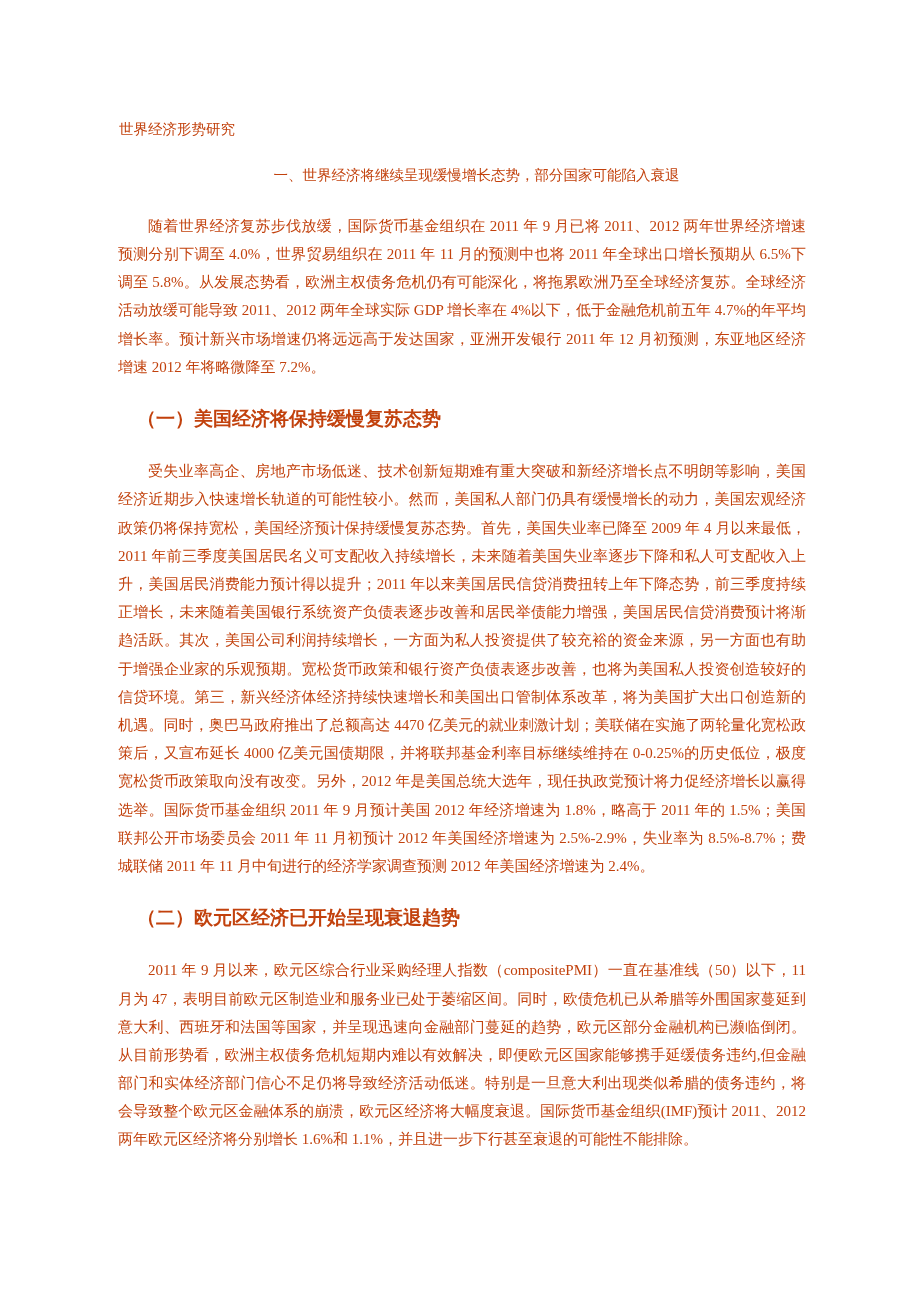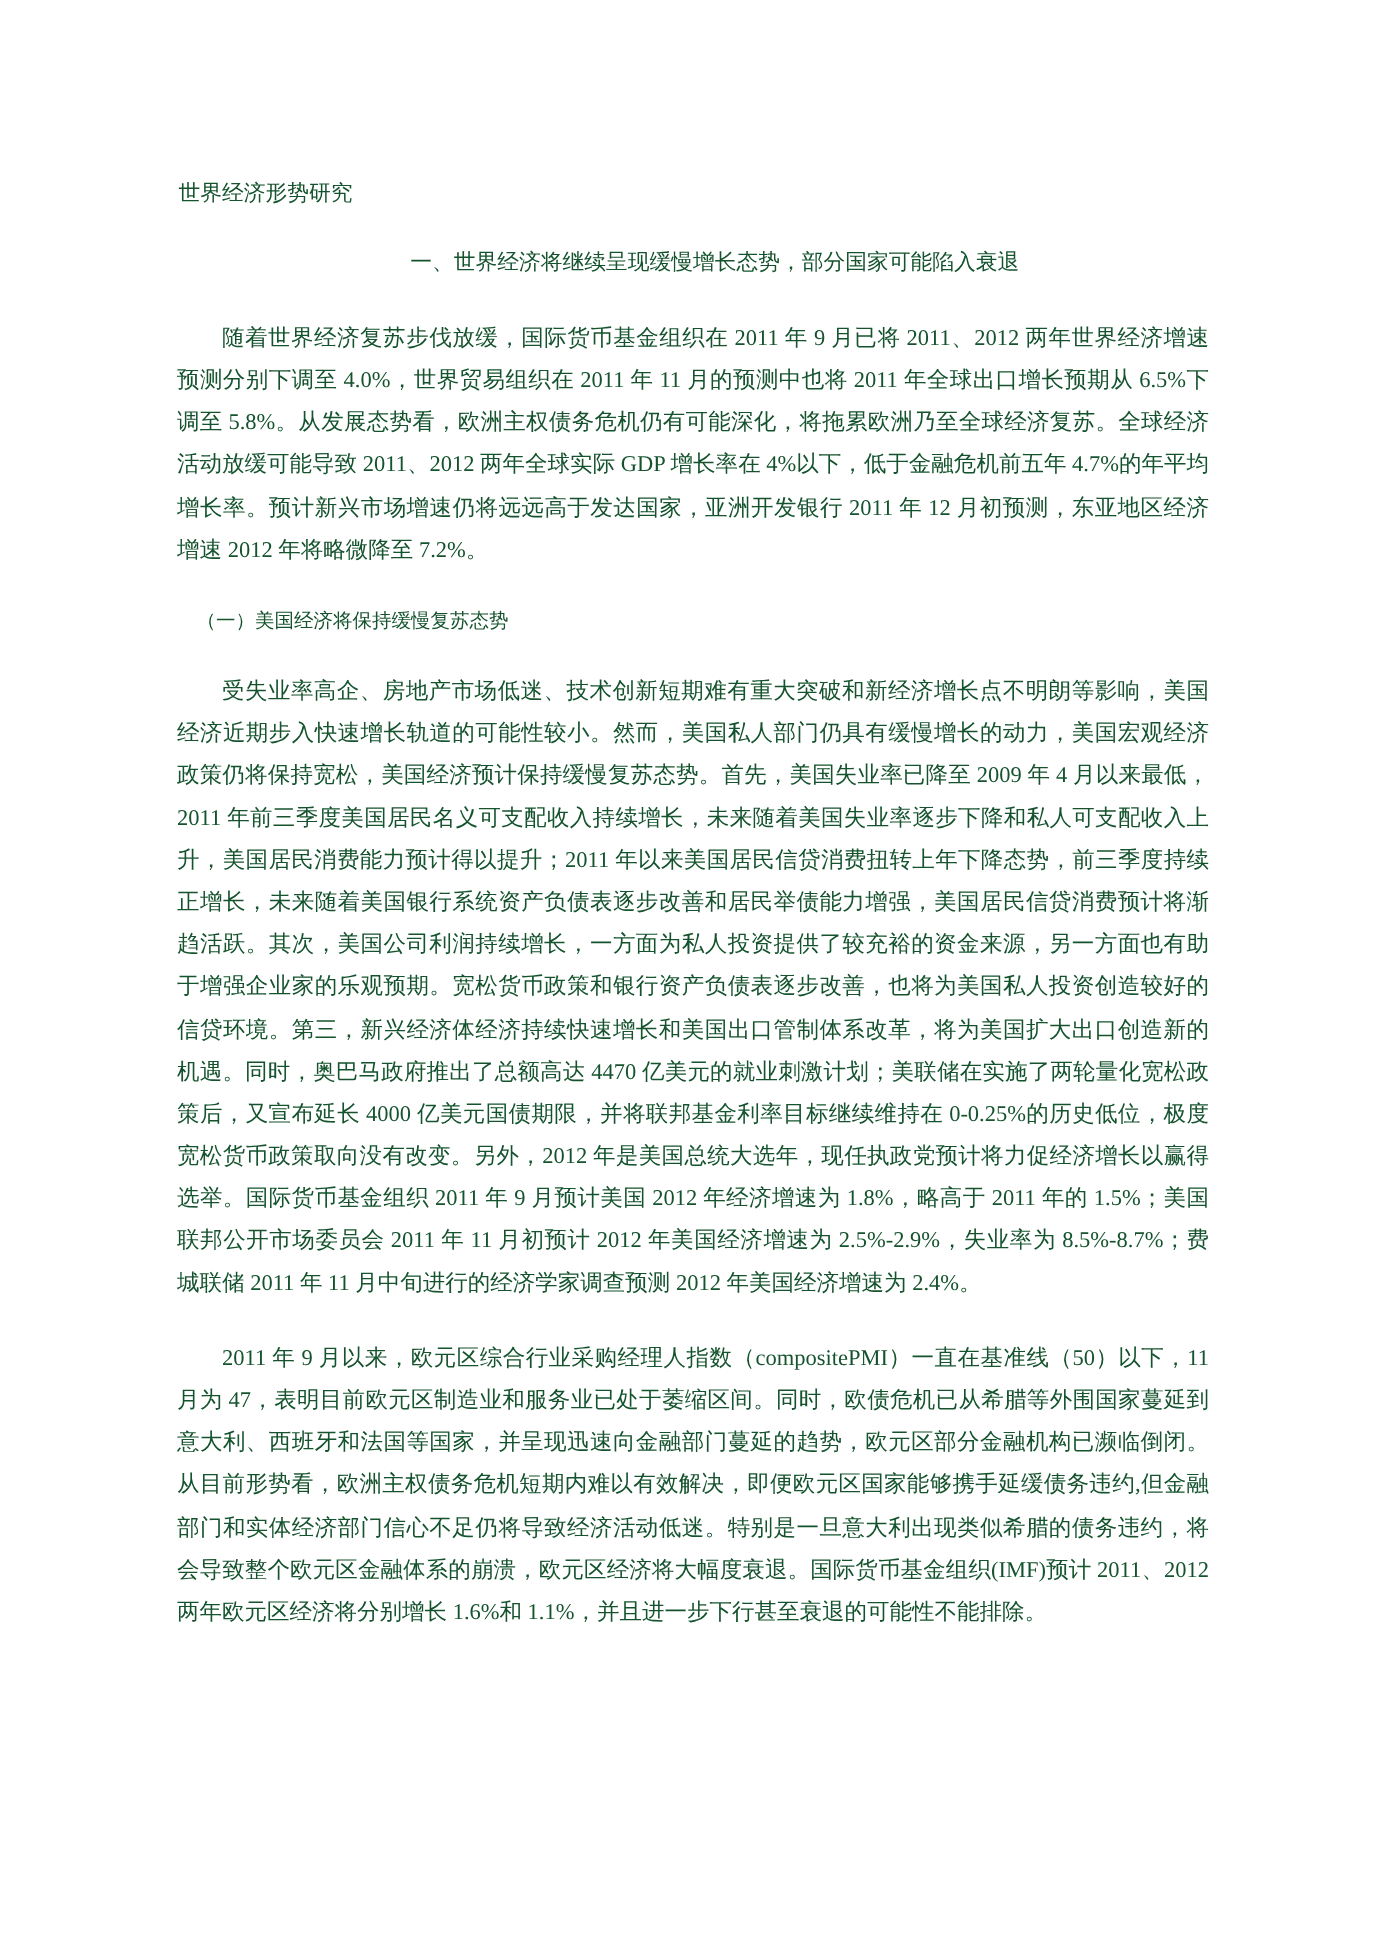--- a/index.html
+++ b/index.html
@@ -7,21 +7,21 @@
     padding: 0;
     background: #ffffff;
   }
   .page {
     position: relative;
     width: 920px;
     height: 1302px;
     background: #ffffff;
     overflow: hidden;
     font-family: "Liberation Serif", serif;
-    color: #14532d;
+    color: #c2410c;
   }
   .content {
     position: absolute;
     left: 118px;
     top: 118px;
     width: 688px;
   }
   .doc-title {
     font-size: 14.5px;
     line-height: 1.6;
@@ -31,25 +31,25 @@
   }
   .section-heading {
     font-size: 14.5px;
     line-height: 1.7;
     margin: 0 0 24px 0;
     text-indent: 2em;
     font-weight: normal;
     text-align: center;
   }
   .sub-heading {
-    font-size: 13px;
+    font-size: 19px;
     line-height: 1.7;
     margin: 0 0 22px 0;
     text-indent: 1em;
-    font-weight: normal;
+    font-weight: bold;
   }
   p.body-text {
     font-size: 15px;
     line-height: 1.88;
     margin: 0 0 22px 0;
     text-align: justify;
     text-indent: 2em;
     text-justify: inter-ideograph;
   }
   p.body-text.tight {
@@ -65,18 +65,19 @@
     <div class="doc-title">世界经济形势研究</div>
 
     <div class="section-heading">一、世界经济将继续呈现缓慢增长态势，部分国家可能陷入衰退</div>
 
     <p class="body-text">随着世界经济复苏步伐放缓，国际货币基金组织在 2011 年 9 月已将 2011、2012 两年世界经济增速预测分别下调至 4.0%，世界贸易组织在 2011 年 11 月的预测中也将 2011 年全球出口增长预期从 6.5%下调至 5.8%。从发展态势看，欧洲主权债务危机仍有可能深化，将拖累欧洲乃至全球经济复苏。全球经济活动放缓可能导致 2011、2012 两年全球实际 GDP 增长率在 4%以下，低于金融危机前五年 4.7%的年平均增长率。预计新兴市场增速仍将远远高于发达国家，亚洲开发银行 2011 年 12 月初预测，东亚地区经济增速 2012 年将略微降至 7.2%。</p>
 
     <div class="sub-heading">（一）美国经济将保持缓慢复苏态势</div>
 
     <p class="body-text">受失业率高企、房地产市场低迷、技术创新短期难有重大突破和新经济增长点不明朗等影响，美国经济近期步入快速增长轨道的可能性较小。然而，美国私人部门仍具有缓慢增长的动力，美国宏观经济政策仍将保持宽松，美国经济预计保持缓慢复苏态势。首先，美国失业率已降至 2009 年 4 月以来最低，2011 年前三季度美国居民名义可支配收入持续增长，未来随着美国失业率逐步下降和私人可支配收入上升，美国居民消费能力预计得以提升；2011 年以来美国居民信贷消费扭转上年下降态势，前三季度持续正增长，未来随着美国银行系统资产负债表逐步改善和居民举债能力增强，美国居民信贷消费预计将渐趋活跃。其次，美国公司利润持续增长，一方面为私人投资提供了较充裕的资金来源，另一方面也有助于增强企业家的乐观预期。宽松货币政策和银行资产负债表逐步改善，也将为美国私人投资创造较好的信贷环境。第三，新兴经济体经济持续快速增长和美国出口管制体系改革，将为美国扩大出口创造新的机遇。同时，奥巴马政府推出了总额高达 4470 亿美元的就业刺激计划；美联储在实施了两轮量化宽松政策后，又宣布延长 4000 亿美元国债期限，并将联邦基金利率目标继续维持在 0-0.25%的历史低位，极度宽松货币政策取向没有改变。另外，2012 年是美国总统大选年，现任执政党预计将力促经济增长以赢得选举。国际货币基金组织 2011 年 9 月预计美国 2012 年经济增速为 1.8%，略高于 2011 年的 1.5%；美国联邦公开市场委员会 2011 年 11 月初预计 2012 年美国经济增速为 2.5%-2.9%，失业率为 8.5%-8.7%；费城联储 2011 年 11 月中旬进行的经济学家调查预测 2012 年美国经济增速为 2.4%。</p>
 
+    <div class="sub-heading">（二）欧元区经济已开始呈现衰退趋势</div>
 
     <p class="body-text tight">2011 年 9 月以来，欧元区综合行业采购经理人指数（compositePMI）一直在基准线（50）以下，11 月为 47，表明目前欧元区制造业和服务业已处于萎缩区间。同时，欧债危机已从希腊等外围国家蔓延到意大利、西班牙和法国等国家，并呈现迅速向金融部门蔓延的趋势，欧元区部分金融机构已濒临倒闭。从目前形势看，欧洲主权债务危机短期内难以有效解决，即便欧元区国家能够携手延缓债务违约,但金融部门和实体经济部门信心不足仍将导致经济活动低迷。特别是一旦意大利出现类似希腊的债务违约，将会导致整个欧元区金融体系的崩溃，欧元区经济将大幅度衰退。国际货币基金组织(IMF)预计 2011、2012 两年欧元区经济将分别增长 1.6%和 1.1%，并且进一步下行甚至衰退的可能性不能排除。</p>
 
 
   </div>
 </div>
 
 </body></html>

